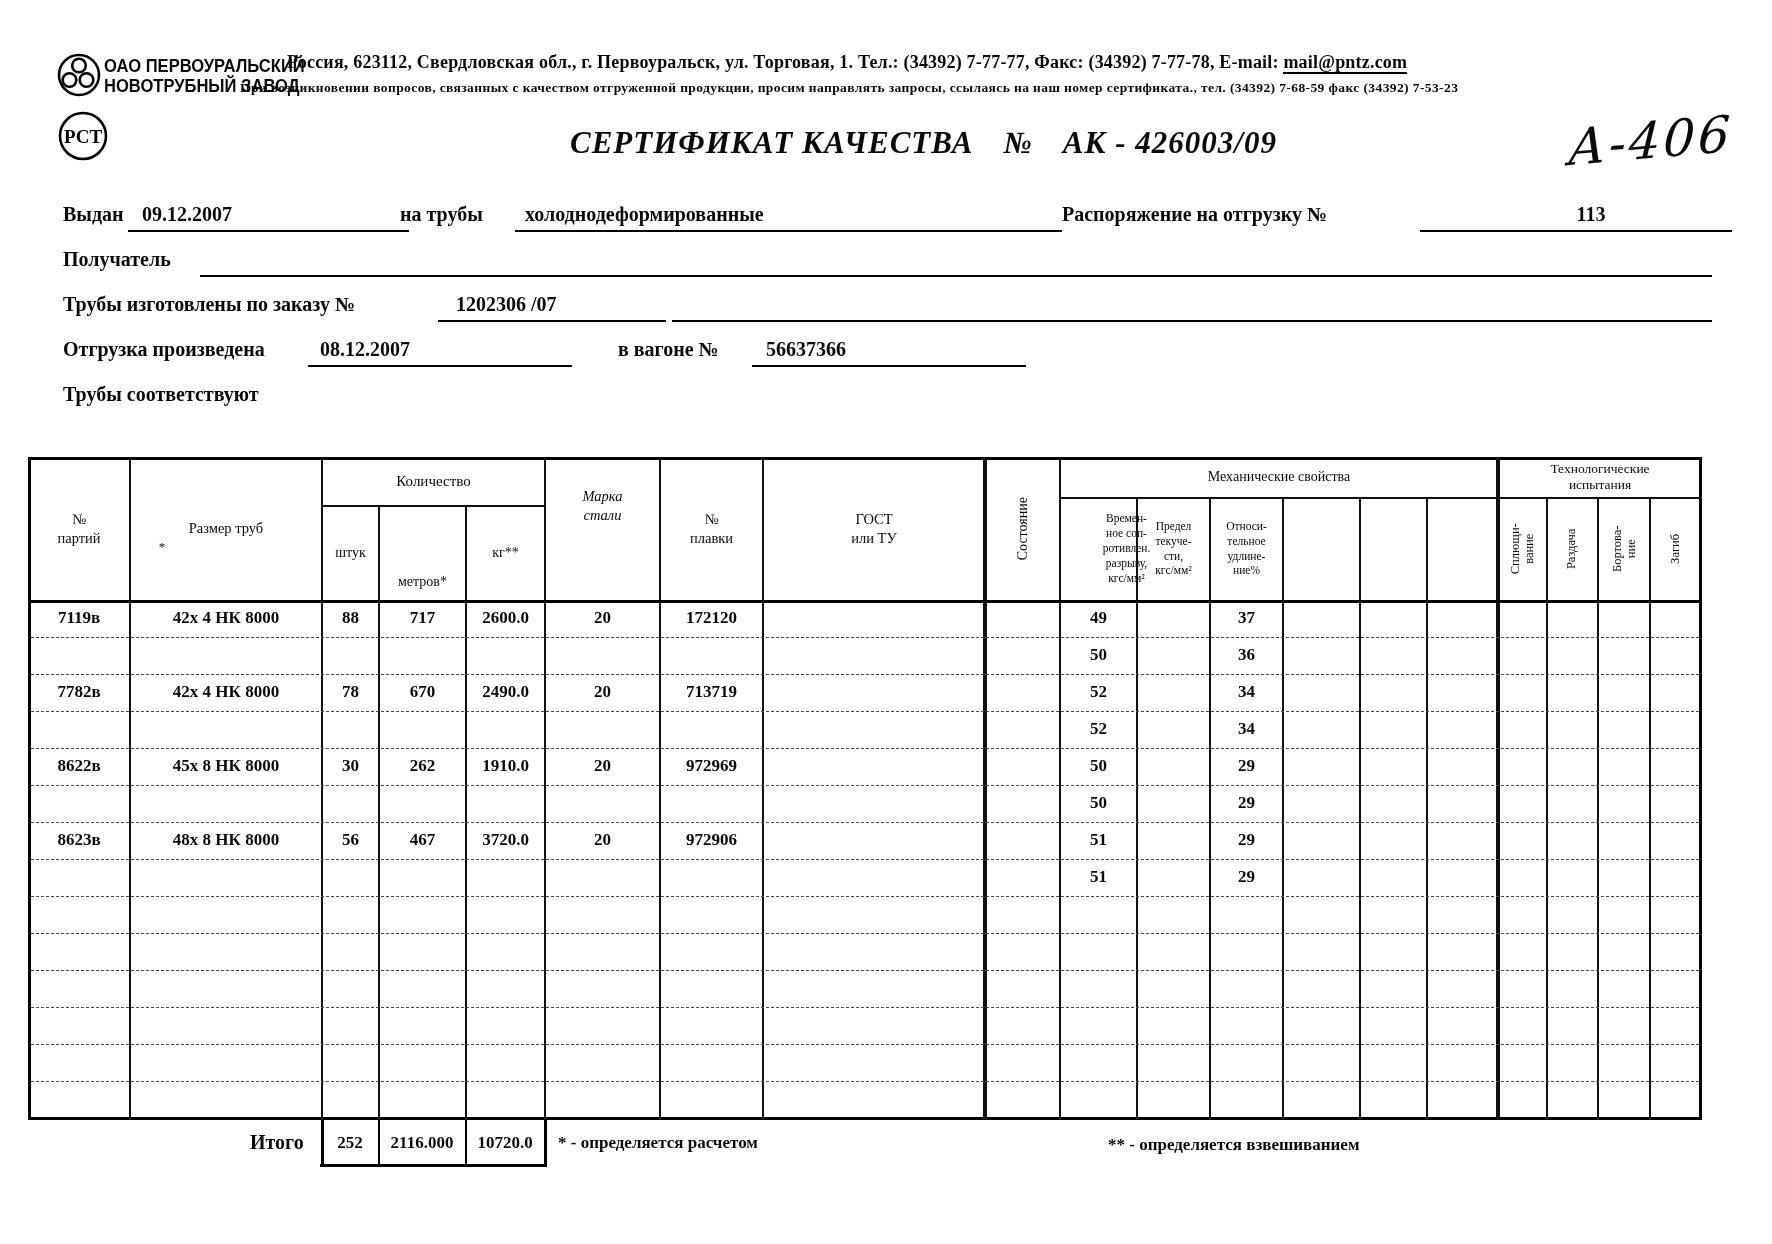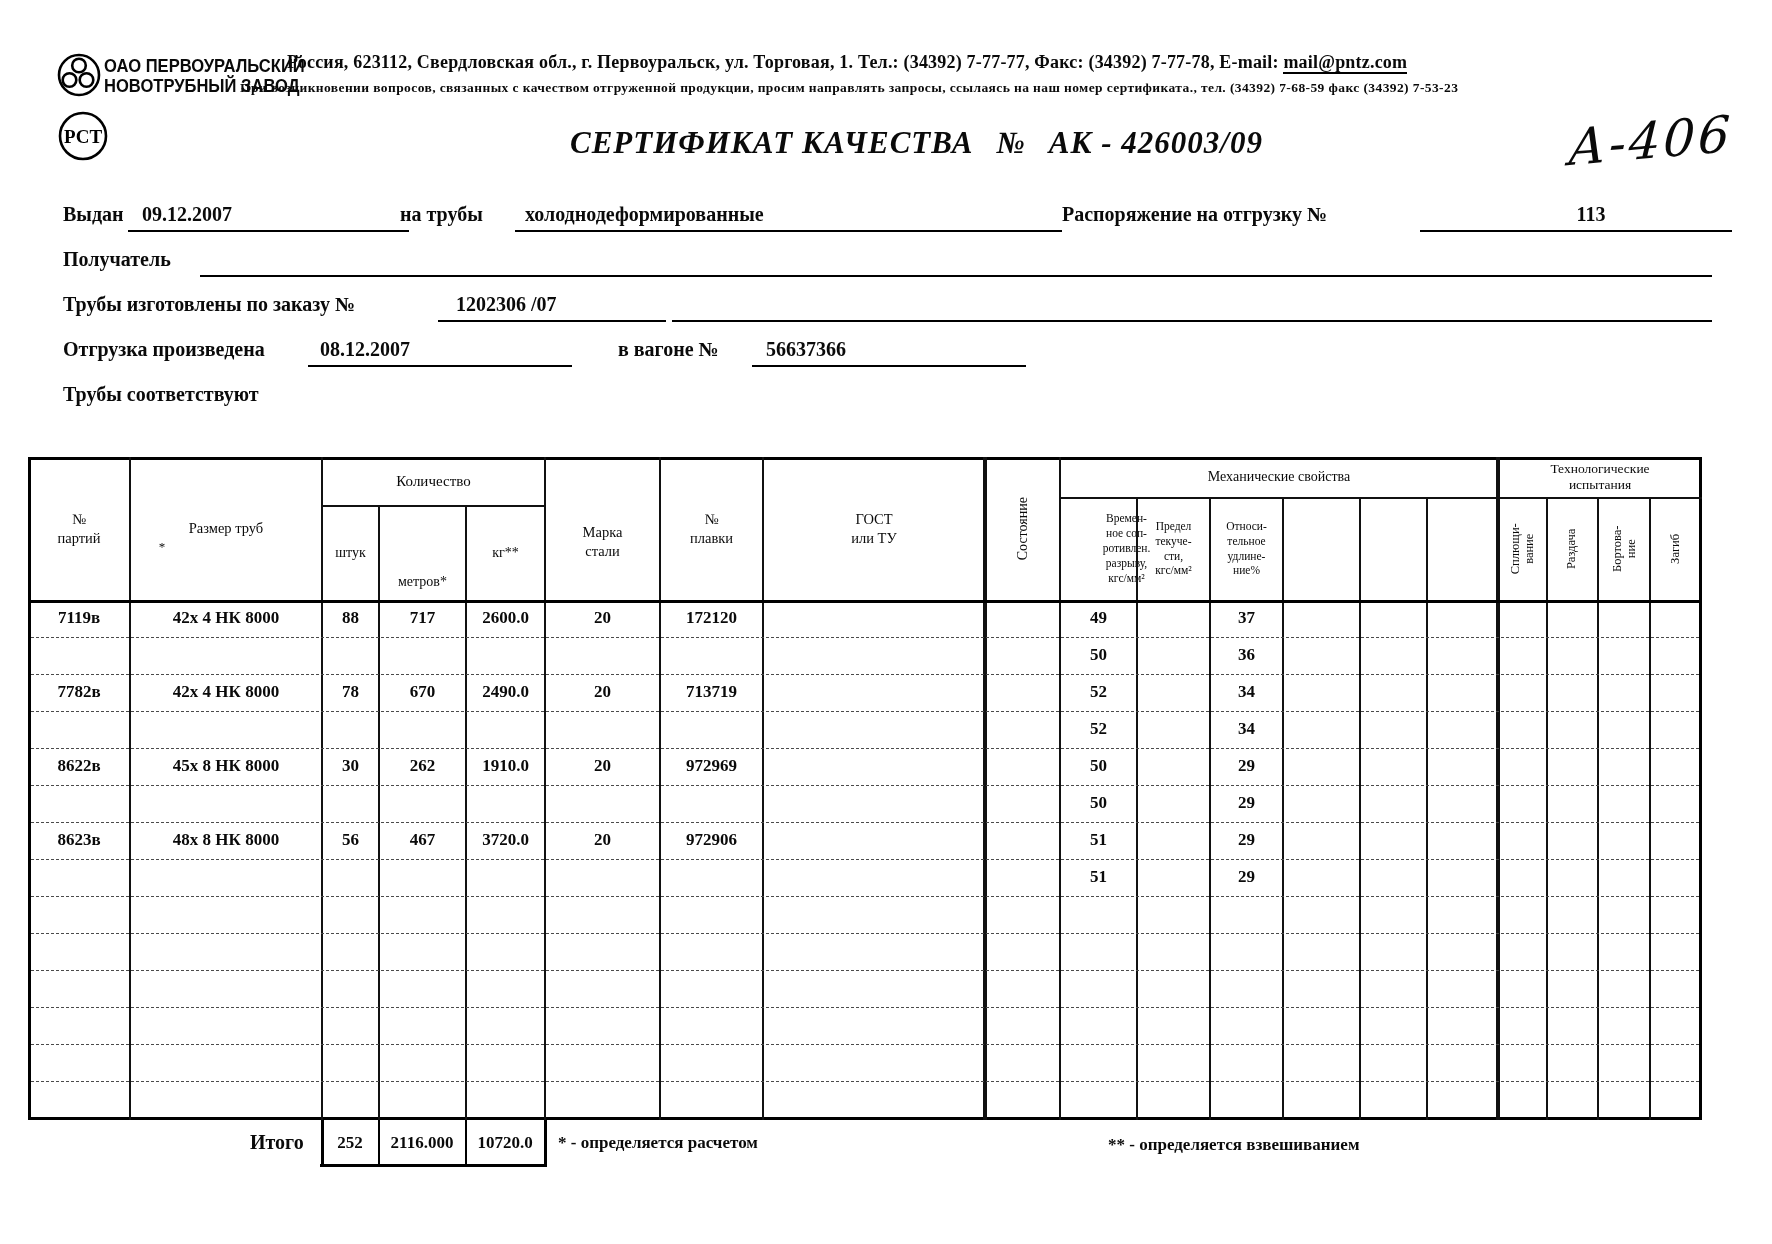--- a/index.html
+++ b/index.html
@@ -4,21 +4,21 @@
 <style>
   html,body{margin:0;padding:0;background:#fff;}
   .page{position:relative;width:1772px;height:1244px;background:#fff;overflow:hidden;
         font-family:"Liberation Serif",serif;color:#0a0a0a;}
   .abs{position:absolute;}
   .co-name{font-family:"Liberation Sans",sans-serif;font-weight:bold;font-size:18px;
            line-height:20px;transform:scaleX(.92);transform-origin:left top;white-space:nowrap;}
   .addr1{font-weight:bold;font-size:18px;letter-spacing:.2px;white-space:nowrap;}
   .addr2{font-weight:bold;font-size:13.5px;letter-spacing:.4px;white-space:nowrap;}
   .u2{border-bottom:2px solid #000;}
-  .title{font-weight:bold;font-style:italic;font-size:31px;letter-spacing:1px;white-space:nowrap;display:flex;gap:23px;}
+  .title{font-weight:bold;font-style:italic;font-size:31px;letter-spacing:1px;white-space:nowrap;display:flex;gap:30px;}
   .hand{font-family:"DejaVu Serif",serif;font-style:italic;font-size:50px;letter-spacing:3px;
         transform:rotate(-5deg) skewX(-8deg);white-space:nowrap;}
   .flabel{position:absolute;font-weight:bold;font-size:20px;white-space:nowrap;}
   .fval{position:absolute;font-weight:bold;font-size:20px;white-space:nowrap;
         border-bottom:2px solid #000;height:27px;}
   .hc{position:absolute;display:flex;align-items:center;justify-content:center;text-align:center;
       white-space:pre-line;font-size:14.5px;line-height:1.25;color:#0a0a0a;}
   .rot{transform:rotate(-90deg);white-space:pre-line;text-align:center;line-height:1.1;display:block;}
   .tcell{position:absolute;font-weight:bold;font-size:17px;white-space:nowrap;}
   svg text{font-family:"Liberation Serif",serif;}
@@ -82,21 +82,21 @@
   <div class="abs" id="cert-table" style="left:0;top:0;width:1772px;height:1244px;">
 
     <div class="hc" style="left:28px;top:457px;width:102px;height:143px;">№
 партий</div>
     <div class="hc" style="left:130px;top:457px;width:192px;height:143px;">Размер труб</div>
     <div class="hc" style="left:152px;top:538px;width:20px;height:18px;font-size:13px;">*</div>
     <div class="hc" style="left:322px;top:457px;width:223px;height:48px;font-size:15px;">Количество</div>
     <div class="hc" style="left:322px;top:505px;width:57px;height:95px;font-size:14px;">штук</div>
     <div class="hc" style="left:379px;top:534px;width:87px;height:95px;font-size:14px;">метров*</div>
     <div class="hc" style="left:466px;top:505px;width:79px;height:95px;font-size:14px;">кг**</div>
-    <div class="hc" style="left:545px;top:470px;width:115px;height:143px;">Марка
+    <div class="hc" style="left:545px;top:434px;width:115px;height:143px;font-style:italic;">Марка
 стали</div>
     <div class="hc" style="left:660px;top:457px;width:103px;height:143px;">№
 плавки</div>
     <div class="hc" style="left:763px;top:457px;width:222px;height:143px;">ГОСТ
 или ТУ</div>
     <div class="hc" style="left:985px;top:457px;width:75px;height:143px;"><span class="rot" style="font-size:14px;">Состояние</span></div>
     <div class="hc" style="left:1060px;top:457px;width:438px;height:40px;font-size:14px;">Механические свойства</div>
     <div class="hc" style="left:1060px;top:497px;width:77px;height:103px;font-size:11.5px;line-height:1.3;margin-left:28px;">Времен-
 ное соп-
 ротивлен.

